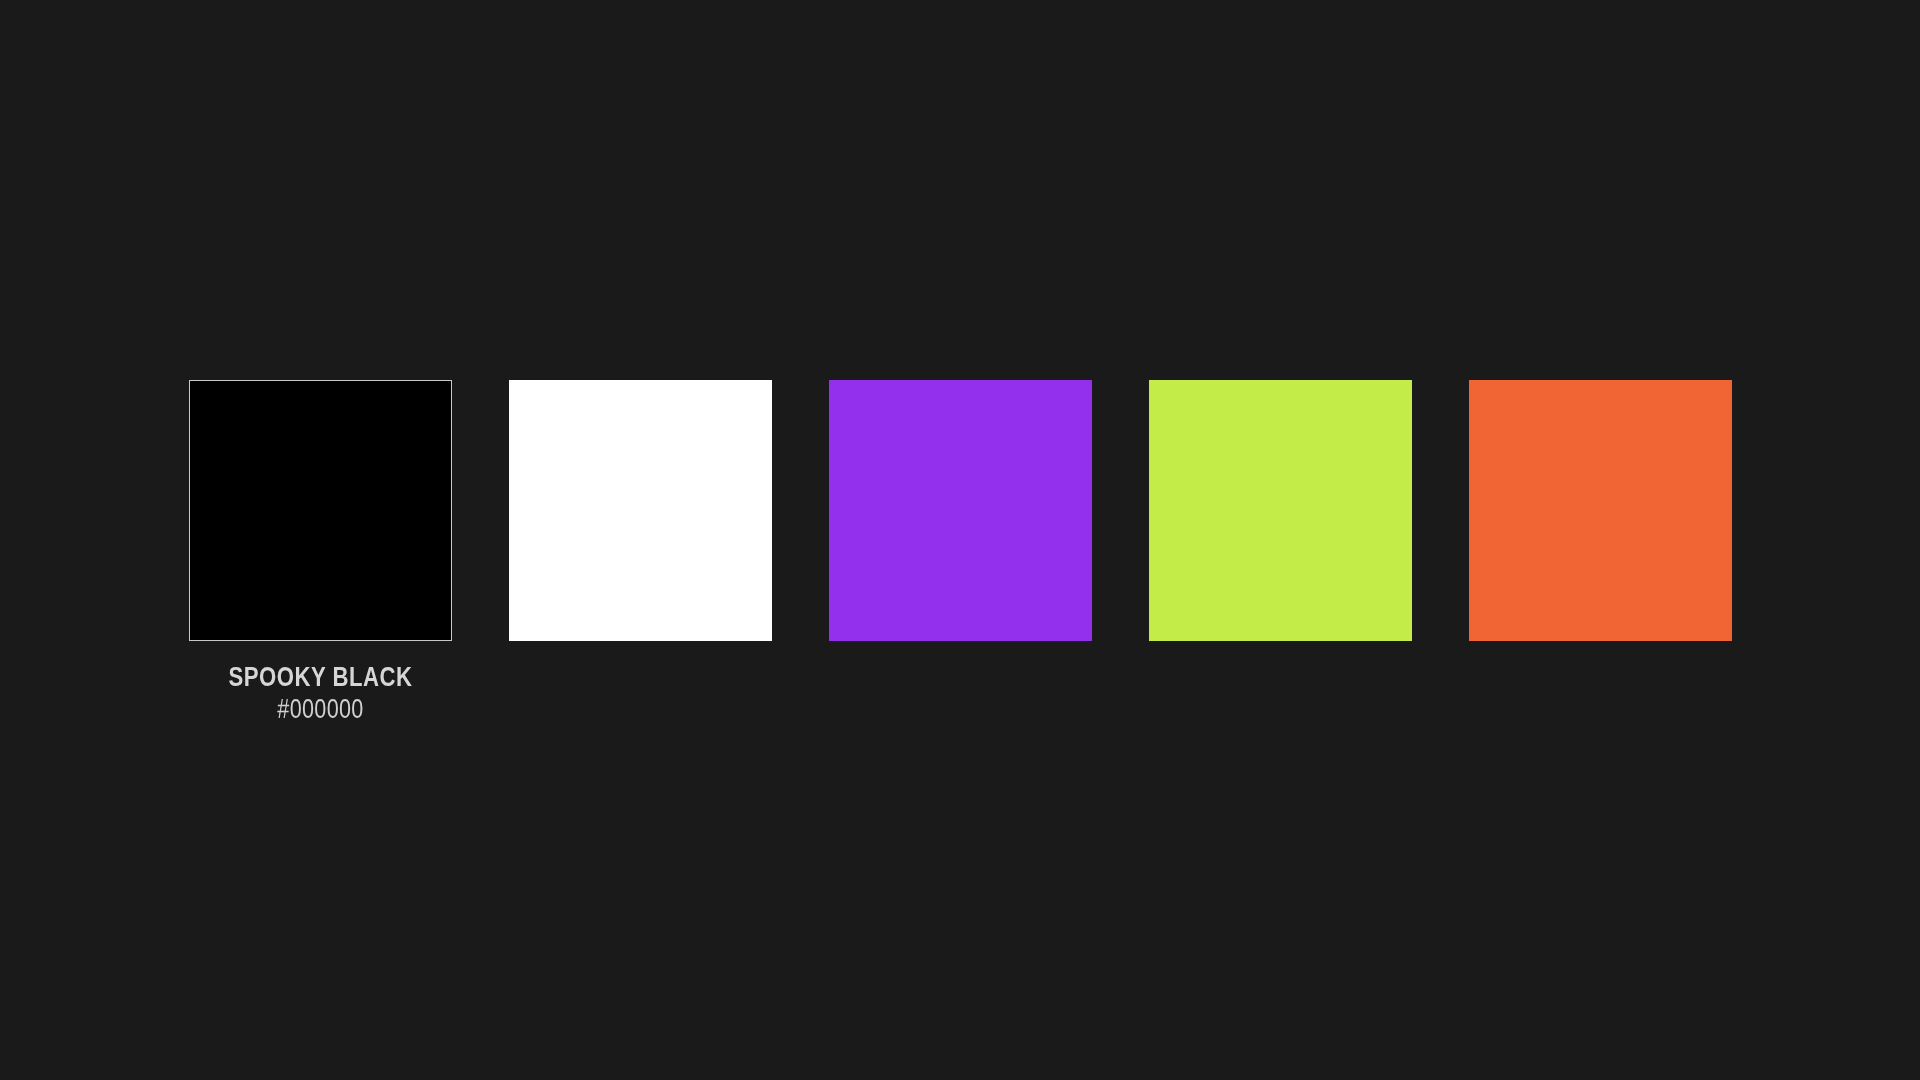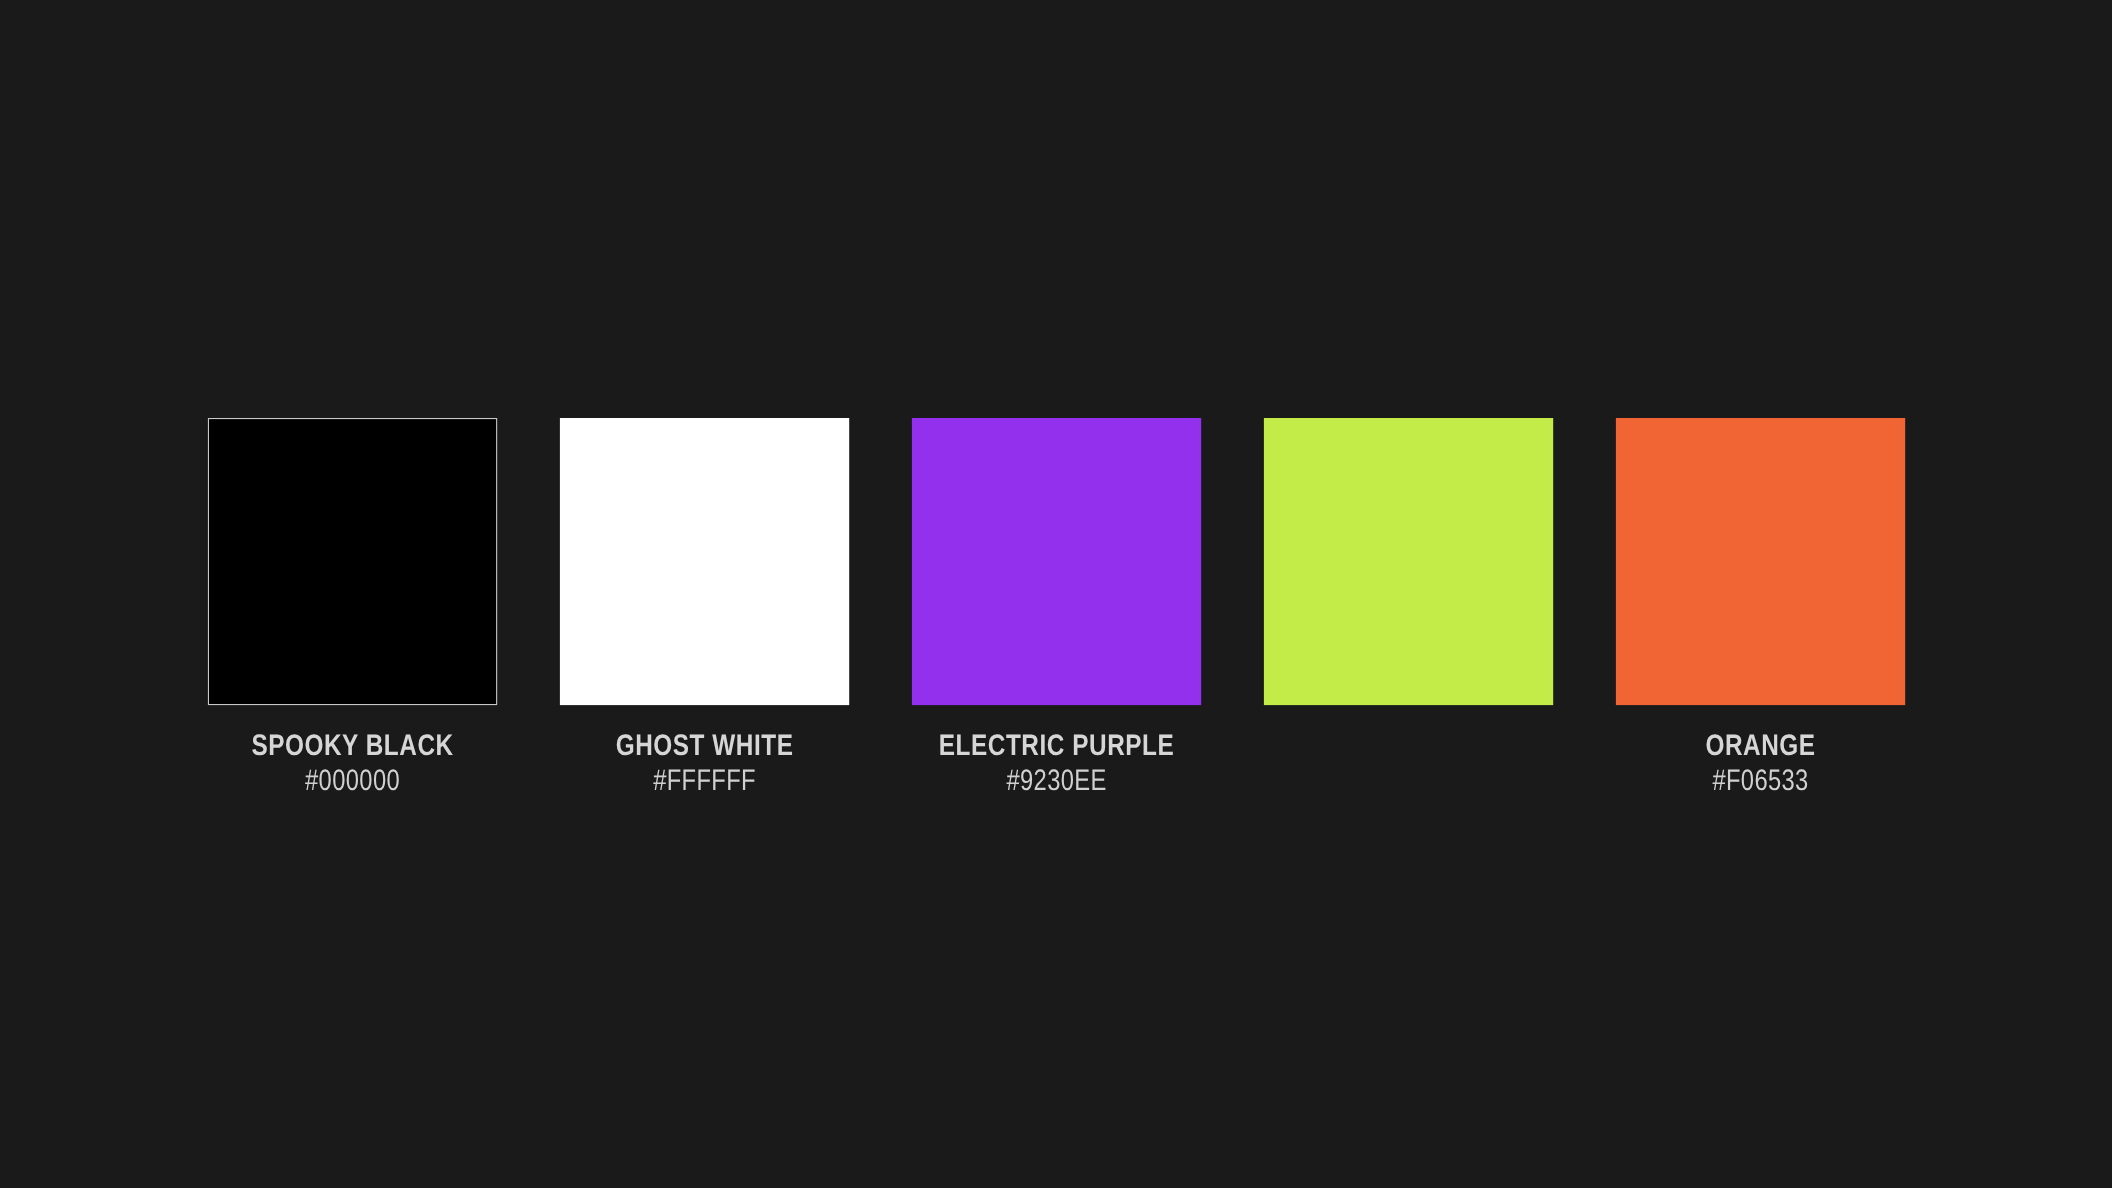--- a/index.html
+++ b/index.html
@@ -95,40 +95,28 @@
     <div class="swatch-item">
       <div class="swatch-chip bordered" style="background-color: rgb(0, 0, 0); border-color: rgb(201, 201, 201);"></div>
       <div class="swatch-caption">
         <span class="swatch-name" style="color: rgb(214, 214, 214);">SPOOKY BLACK</span>
         <span class="swatch-hex" style="color: rgb(208, 208, 208);">#000000</span>
       </div>
     </div>
 
     <div class="swatch-item">
       <div class="swatch-chip" style="background-color: rgb(255, 255, 255);"></div>
-      <div class="swatch-caption">
-        <span class="swatch-name" style="color: rgb(214, 214, 214);">GHOST WHITE</span>
-        <span class="swatch-hex" style="color: rgb(208, 208, 208);">#FFFFFF</span>
-      </div>
     </div>
 
     <div class="swatch-item">
       <div class="swatch-chip" style="background-color: rgb(146, 48, 238);"></div>
-      <div class="swatch-caption">
-        <span class="swatch-name" style="color: rgb(214, 214, 214);">ELECTRIC PURPLE</span>
-        <span class="swatch-hex" style="color: rgb(208, 208, 208);">#9230EE</span>
-      </div>
     </div>
 
     <div class="swatch-item">
       <div class="swatch-chip" style="background-color: rgb(196, 236, 73);"></div>
     </div>
 
     <div class="swatch-item">
       <div class="swatch-chip" style="background-color: rgb(240, 101, 51);"></div>
-      <div class="swatch-caption">
-        <span class="swatch-name" style="color: rgb(214, 214, 214);">ORANGE</span>
-        <span class="swatch-hex" style="color: rgb(208, 208, 208);">#F06533</span>
-      </div>
     </div>
 
   </div>
 </div>
 
 </body></html>

